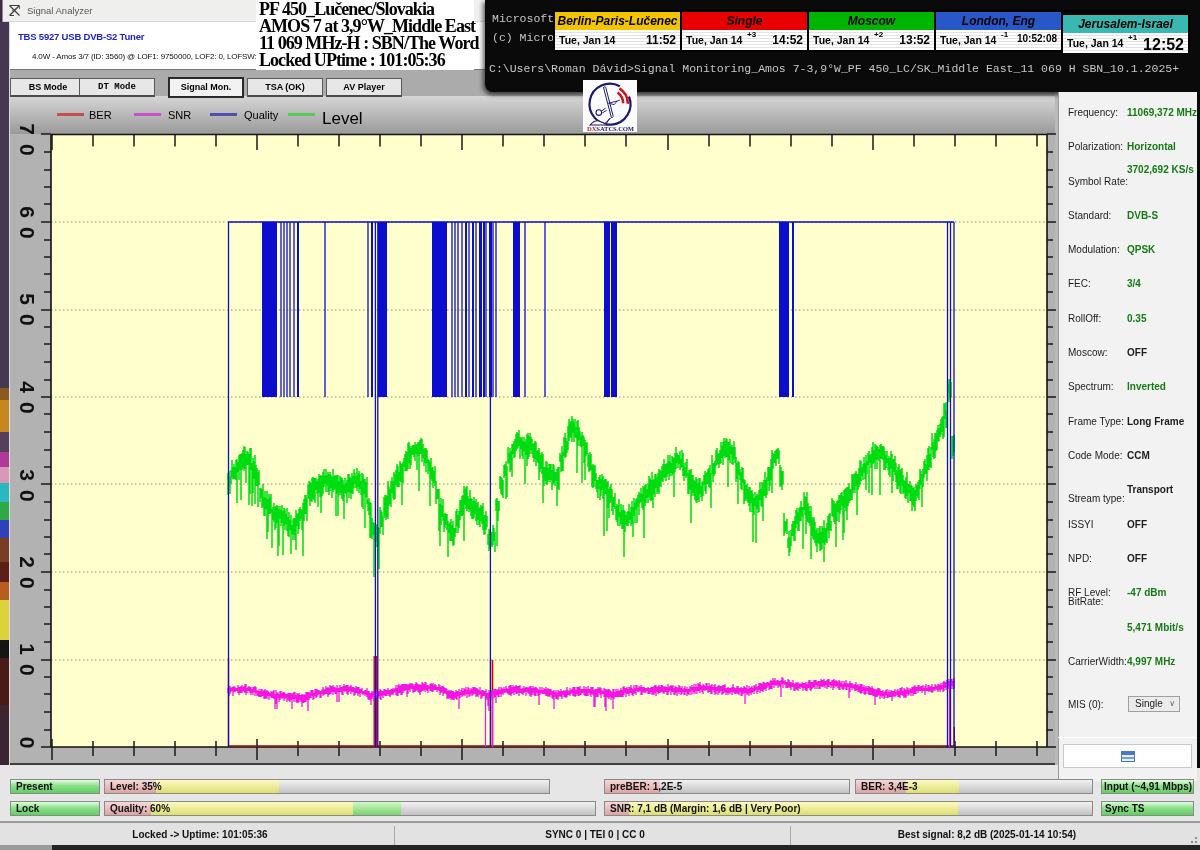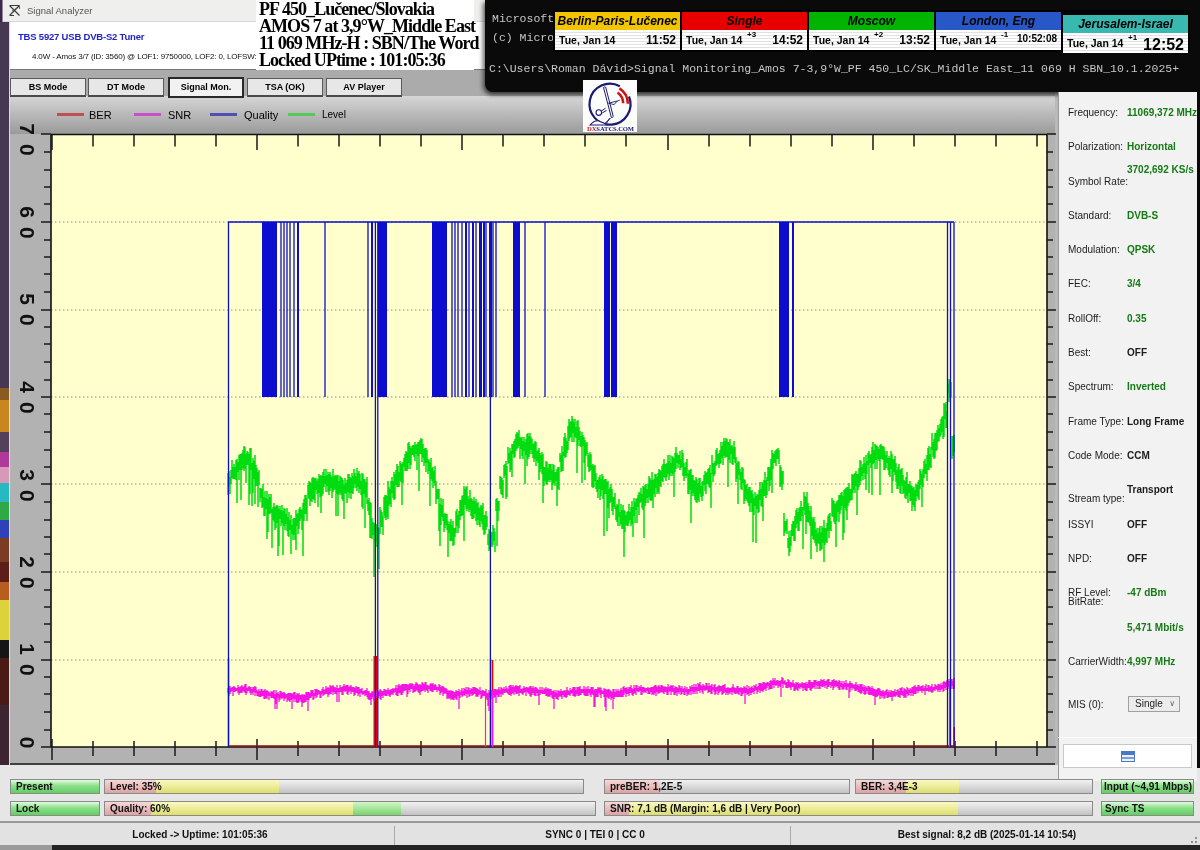--- a/index.html
+++ b/index.html
@@ -157,48 +157,48 @@
 <path d="M20.5 7.5 Q21.5 6.5 22.7 7.2 L30.2 36.3 Q29.4 38.3 28.4 37.6 Z" fill="#fff" stroke="#1b1b70" stroke-width="1"></path>
 <path d="M25.5 23.2 L34.2 21 L31.2 24.6 Z" fill="none" stroke="#1b1b70" stroke-width="0.9"></path>
 <path d="M34.2 21 L36.8 20.2" stroke="#1b1b70" stroke-width="0.9"></path>
 <path d="M22.5 28.2 L18.3 31.2 M23.6 30.4 L19.3 32.9" stroke="#1b1b70" stroke-width="1"></path>
 <circle cx="15.8" cy="32.6" r="2.8" fill="#fff" stroke="#1b1b70" stroke-width="1.1"></circle>
 <path d="M27.6 38 Q24.5 41.5 21.8 43.4 M26.6 38.2 L23.6 43.2" stroke="#1b1b70" stroke-width="1" fill="none"></path>
 <path d="M7 45 Q12.5 39 17 41.4 Q21 43.2 25.5 45 Z" fill="#fff" stroke="#1b1b70" stroke-width="1.1"></path>
 <text x="27.5" y="50.6" text-anchor="middle" font-family="Liberation Serif,serif" font-size="6.6" font-weight="bold" letter-spacing="-0.1" fill="#c22"><tspan>DX</tspan><tspan fill="#1b1b70">SATCS.COM</tspan></text>
 </svg></div>
 <div class="btn" style="left:10px;">BS Mode</div>
-<div class="btn" style="left:88px;">DT Mode</div>
+<div class="btn" style="left:79px;font-family:Liberation Mono, monospace;">DT Mode</div>
 <div class="btn" style="left:168px;background:#f2f2f2;border:2px solid #2a2a2a;top:77px;height:21px;">Signal Mon.</div>
 <div class="btn" style="left:247px;">TSA (OK)</div>
 <div class="btn" style="left:326px;">AV Player</div>
 <div class="abs" style="left:57px;top:113px;width:27px;height:3px;background:#c05050"></div>
 <div class="abs" style="left:89px;top:109px;font-size:11px;color:#000">BER</div>
 <div class="abs" style="left:134px;top:113px;width:27px;height:3px;background:#c850c8"></div>
 <div class="abs" style="left:168px;top:109px;font-size:11px;color:#000">SNR</div>
 <div class="abs" style="left:210px;top:113px;width:27px;height:3px;background:#5050b0"></div>
 <div class="abs" style="left:244px;top:109px;font-size:11px;color:#000">Quality</div>
 <div class="abs" style="left:288px;top:113px;width:27px;height:3px;background:#58c858"></div>
-<div class="abs" style="left:322px;top:109px;font-size:10px;color:#000">Level</div>
+<div class="abs" style="left:322px;top:109px;font-size:17px;color:#000">Level</div>
 <div class="abs" style="left:1058px;top:92px;width:139px;height:689px;background:#f2f2f2;border-left:1px solid #999"></div>
 <div class="lbl" style="top:107px">Frequency:</div>
 <div class="val g" style="top:107px">11069,372 MHz</div>
 <div class="lbl" style="top:141px">Polarization:</div>
 <div class="val g" style="top:141px">Horizontal</div>
 <div class="lbl" style="top:176px">Symbol Rate:</div>
 <div class="val g" style="top:164px">3702,692 KS/s</div>
 <div class="lbl" style="top:210px">Standard:</div>
 <div class="val g" style="top:210px">DVB-S</div>
 <div class="lbl" style="top:244px">Modulation:</div>
 <div class="val g" style="top:244px">QPSK</div>
 <div class="lbl" style="top:278px">FEC:</div>
 <div class="val g" style="top:278px">3/4</div>
 <div class="lbl" style="top:313px">RollOff:</div>
 <div class="val g" style="top:313px">0.35</div>
-<div class="lbl" style="top:347px">Best:</div>
+<div class="lbl" style="top:347px">Moscow:</div>
 <div class="val " style="top:347px">OFF</div>
 <div class="lbl" style="top:381px">Spectrum:</div>
 <div class="val g" style="top:381px">Inverted</div>
 <div class="lbl" style="top:416px">Frame Type:</div>
 <div class="val " style="top:416px">Long Frame</div>
 <div class="lbl" style="top:450px">Code Mode:</div>
 <div class="val " style="top:450px">CCM</div>
 <div class="lbl" style="top:493px">Stream type:</div>
 <div class="val " style="top:484px">Transport</div>
 <div class="lbl" style="top:519px">ISSYI</div>
@@ -217,21 +217,21 @@
 <div class="abs" style="left:1063px;top:744px;width:129px;height:24px;background:#fff;border:1px solid #c8c8c8">
 <div class="abs" style="left:57px;top:6px;width:14px;height:11px;border:1px solid #4a78c8;background:#e8f0fc">
 <div style="height:3px;background:#4a78c8"></div>
       <div style="height:2px;margin-top:2px;background:#7aa0dc"></div>
     </div>
   </div>
 <div class="bar" style="left:10px;top:779px;width:90px">
     <div class="gseg gbar" style="left:0px;width:88px"></div>
     <div class="t" style="left:5px">Present</div>
   </div>
-<div class="bar" style="left:104px;top:779px;width:480px">
+<div class="bar" style="left:104px;top:779px;width:446px">
     <div class="gseg pink" style="left:0px;width:51px"></div>
     <div class="gseg yel" style="left:51px;width:123px"></div>
     <div class="t" style="left:5px">Level: 35%</div>
   </div>
 <div class="bar" style="left:604px;top:779px;width:246px">
     <div class="gseg pink" style="left:0px;width:55px"></div>
     <div class="t" style="left:5px">preBER: 1,2E-5</div>
   </div>
 <div class="bar" style="left:855px;top:779px;width:238px">
     <div class="gseg pink" style="left:0px;width:50px"></div>

